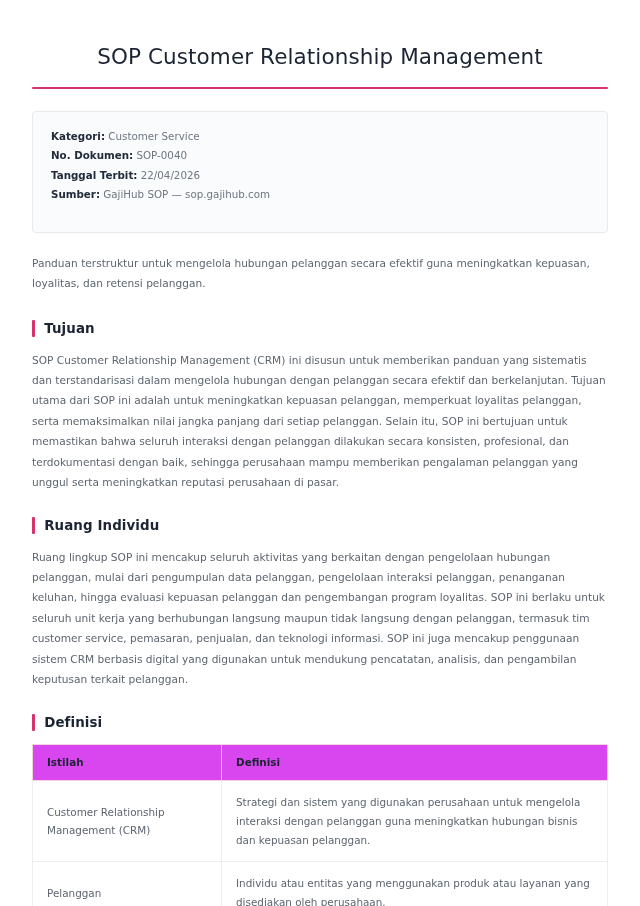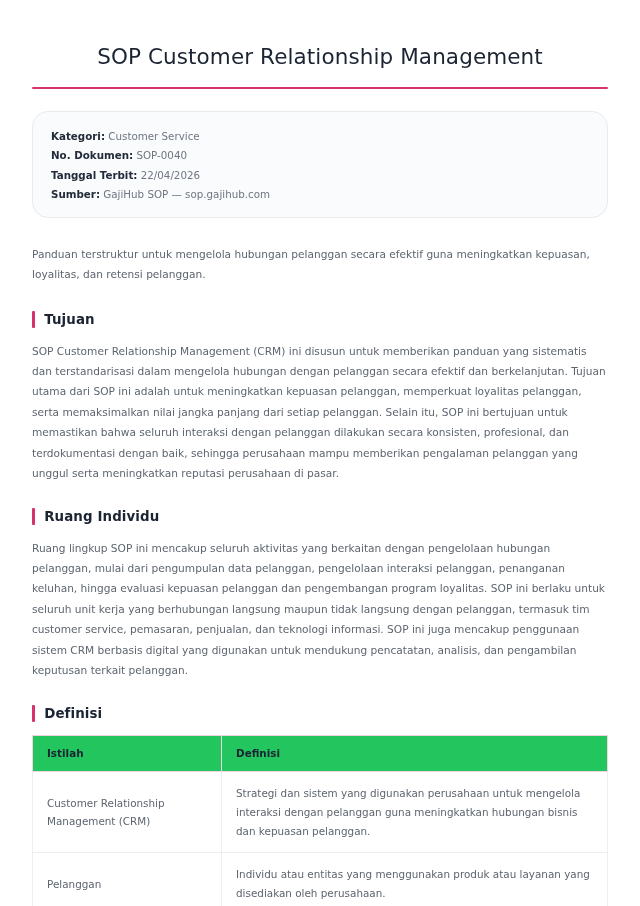--- a/index.html
+++ b/index.html
@@ -38,23 +38,23 @@
     background: #d6336c;
     width: 100%;
     margin: 0 0 22px 0;
     border-radius: 1px;
   }
 
   
   .meta-box {
     border: 1px solid #e8eaee;
     background: #fafbfc;
-    border-radius: 16px;
-    padding: 14px 18px 13px 18px;
-    margin-bottom: 27px;
+    border-radius: 4px;
+    padding: 14px 18px 28px 18px;
+    margin-bottom: 21px;
   }
   .meta-row {
     font-size: 10.3px;
     line-height: 1.0;
     padding: 4.6px 0;
     color: #6e7681;
   }
   .meta-label {
     font-weight: bold;
     color: #222b3a;
@@ -103,21 +103,21 @@
   }
 
   
   .def-table {
     width: 100%;
     border-collapse: collapse;
     table-layout: fixed;
     margin-top: 2px;
   }
   .def-table th {
-    background: #22c55e;
+    background: #d946ef;
     color: #1b2433;
     font-size: 10.4px;
     font-weight: bold;
     text-align: left;
     padding: 11px 14px;
     border: 1px solid #f3d3dd;
     line-height: 1.3;
   }
   .def-table td {
     font-size: 10.4px;

